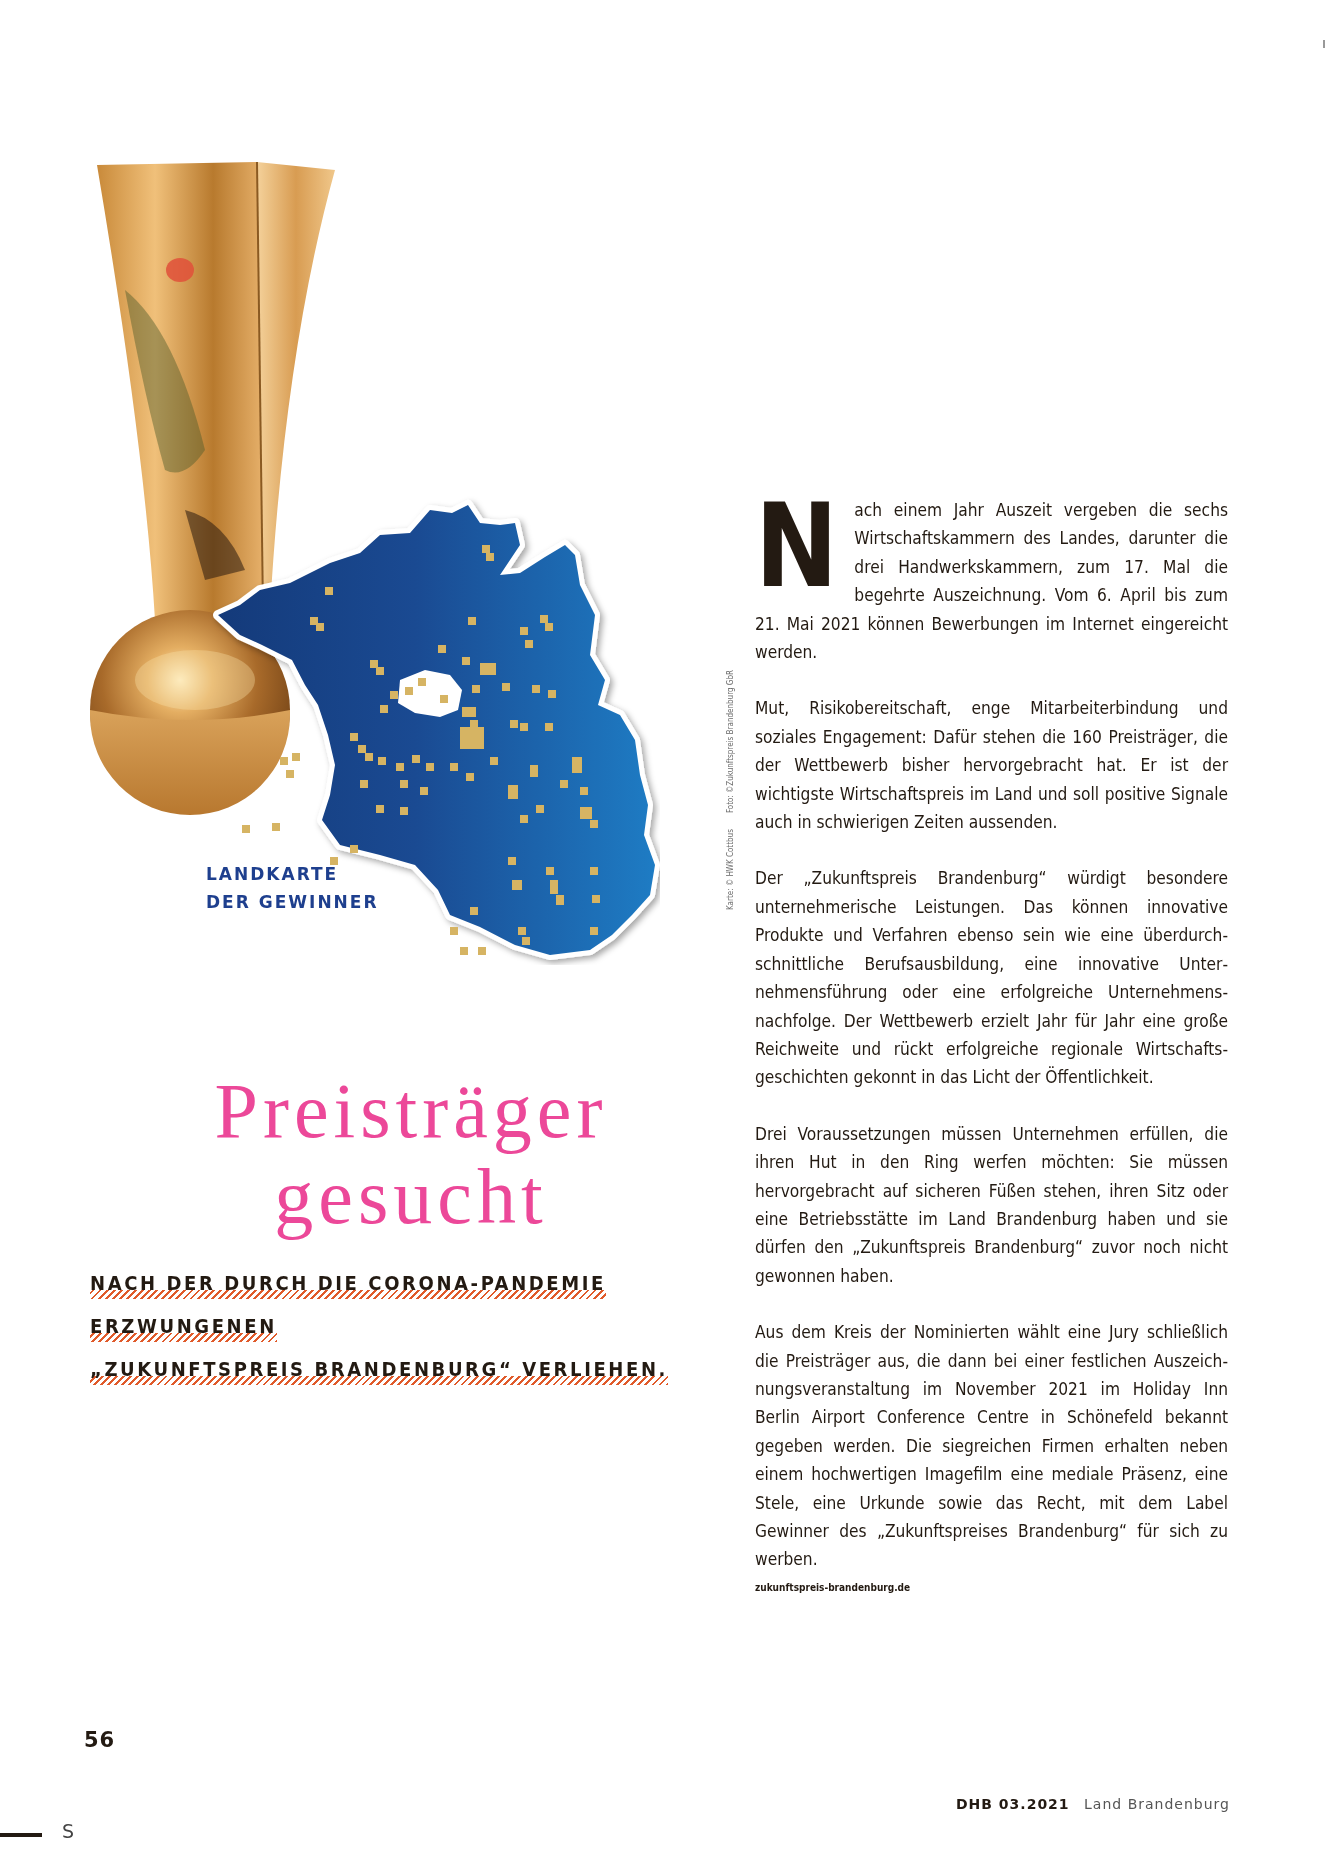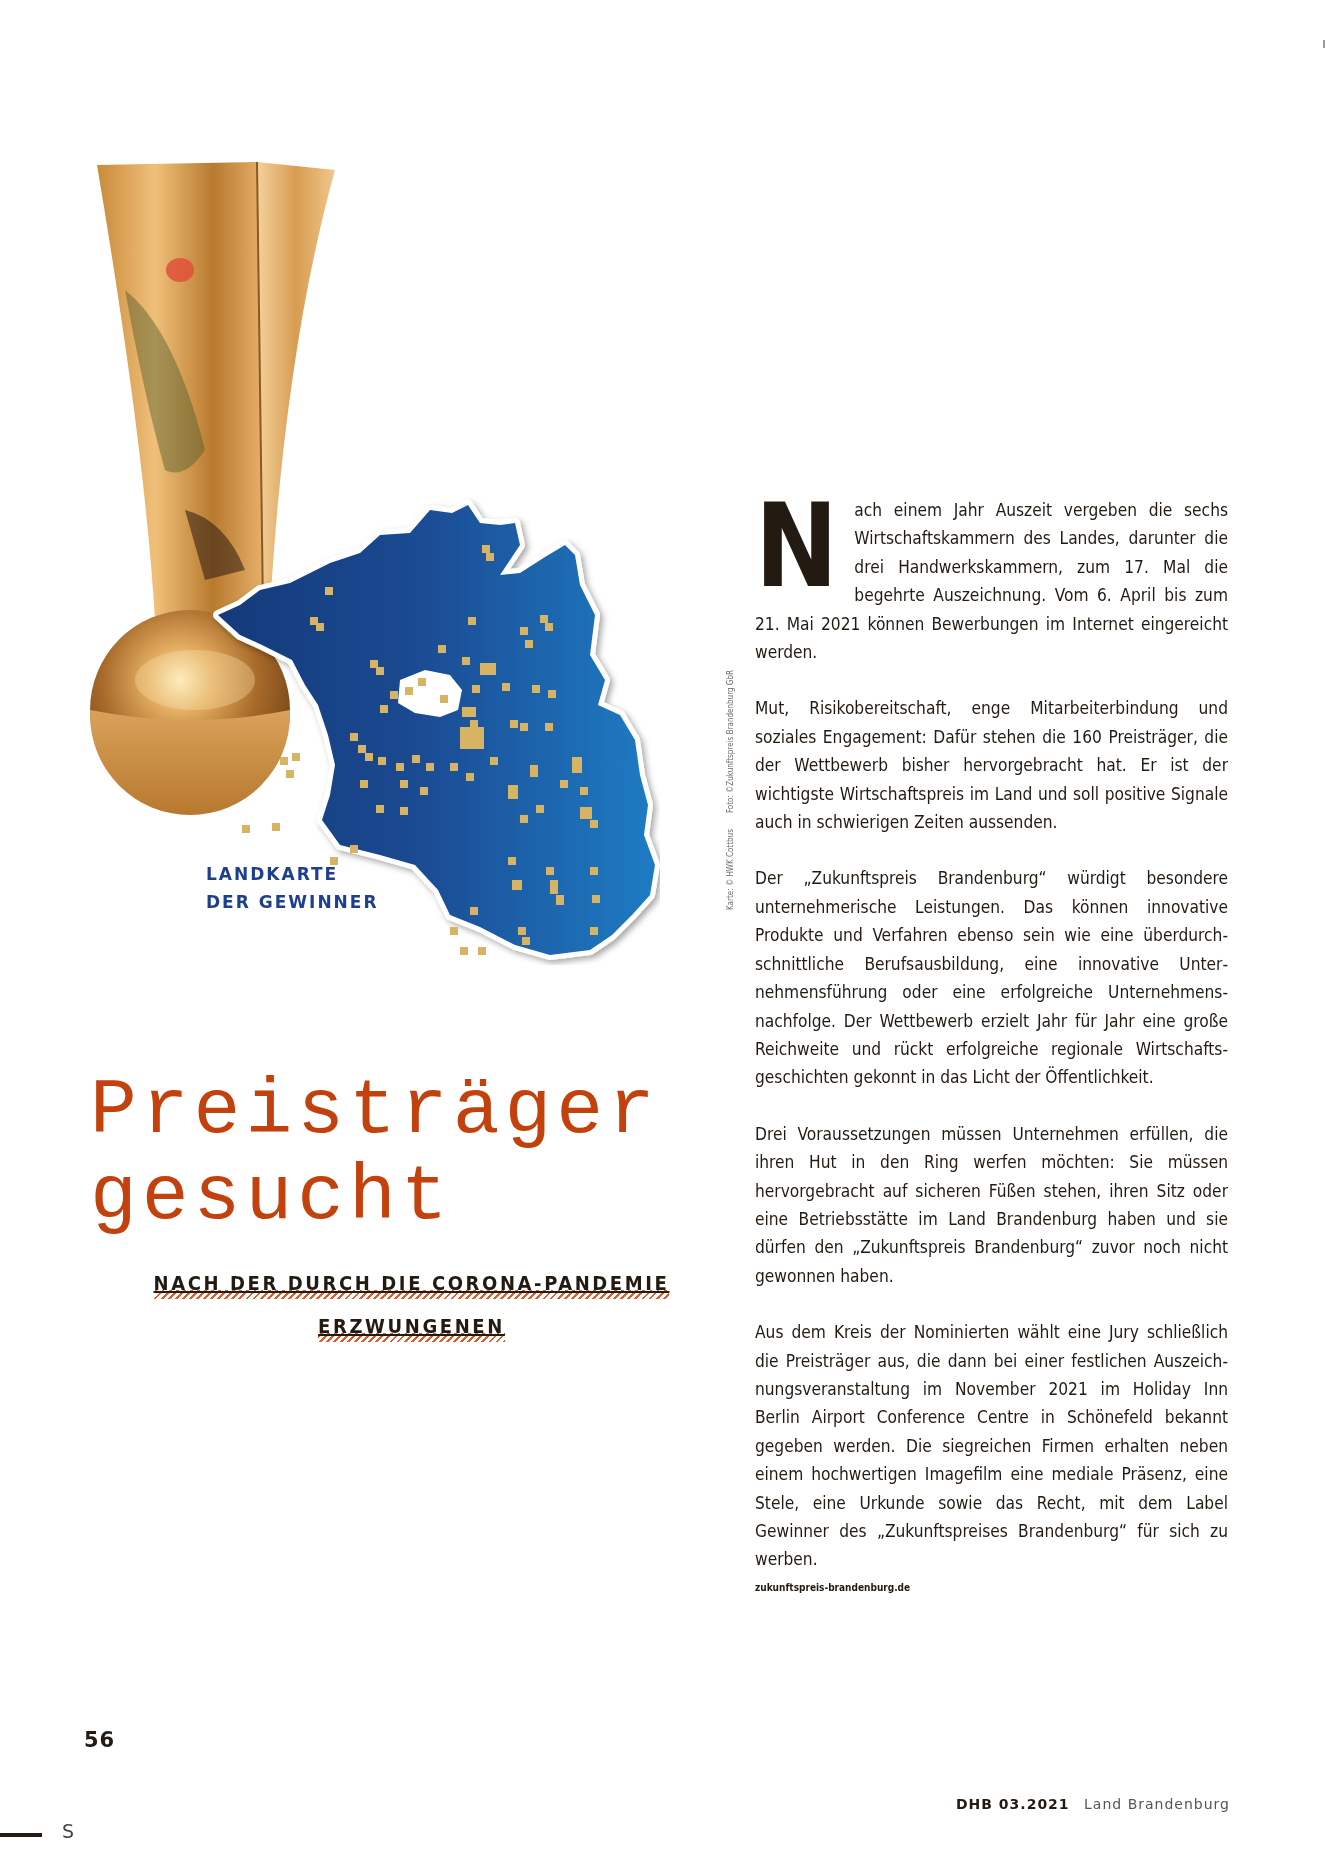--- a/index.html
+++ b/index.html
@@ -17,27 +17,27 @@
     font-family:"DejaVu Sans", sans-serif; font-weight:bold; font-size:17px;
     letter-spacing:2px; line-height:28px; }
 
   .credit { left:720px; top:665px; width:20px; height:250px; }
   .credit span { position:absolute; left:50%; top:50%; white-space:nowrap;
     transform: translate(-50%,-50%) rotate(-90deg); font-size:8px; color:#6a6a6a;
     font-family:"DejaVu Sans Condensed","DejaVu Sans", sans-serif; }
   .credit span b { font-weight:normal; margin-right:16px; }
 
   
-  .headline { left:90px; top:1068px; width:642px; text-align:left;
-    font-family:Liberation Mono, monospace; font-size:78px; line-height:86px;
-    color:#c2410c; letter-spacing:5px; font-weight:normal; }
+  .headline { left:90px; top:1068px; width:642px; text-align:center;
+    font-family:Liberation Serif, serif; font-size:78px; line-height:86px;
+    color:#ec4899; letter-spacing:5px; font-weight:normal; }
   .headline div { margin:0; }
 
   
-  .lead { left:90px; top:1262px; width:643px; text-align:center;text-decoration:underline; }
+  .lead { left:90px; top:1262px; width:643px; text-align:left; }
   .lead-line { display:block; font-family:"DejaVu Sans Condensed","DejaVu Sans", sans-serif;
     font-weight:bold; font-size:20px; letter-spacing:2.6px; line-height:43px; color:#231a12;
     text-transform:uppercase; }
   .lead-line span { padding-bottom:4px;
     background-image: repeating-linear-gradient(-45deg, #e05a2a 0 2px, transparent 2px 5px);
     background-repeat:no-repeat; background-position:0 100%; background-size:100% 9px; }
 
   
   .body-col { left:755px; top:496px; width:473px; font-size:17.2px; line-height:28.4px; color:#231a12;
     font-family:"DejaVu Sans Condensed","DejaVu Sans", sans-serif; text-align:justify; }
@@ -201,20 +201,21 @@
   <span><b>Karte: © HWK Cottbus</b><i style="font-style:normal">Foto: ©Zukunftspreis Brandenburg GbR</i></span>
 </div>
 
 <h1 class="abs headline" style="margin:0;">
   <div>Preisträger</div>
   <div>gesucht</div>
 </h1>
 
 <div class="abs lead">
   <span class="lead-line"><span>Nach der durch die Corona-Pandemie erzwungenen</span></span>
+  <span class="lead-line"><span>„Zukunftspreis Brandenburg“ verliehen.</span></span>
 </div>
 
 <div class="abs body-col">
   <p class="first"><span class="dropcap">N</span><span>ach einem Jahr Auszeit vergeben die sechs Wirtschaftskammern des Landes, darunter die drei Handwerkskammern, zum 17. Mal die begehrte Auszeichnung. Vom 6. April bis zum 21. Mai 2021 können Bewerbungen im Internet eingereicht werden.</span></p>
   <p>Mut, Risikobereitschaft, enge Mitarbeiterbindung und soziales Engagement: Dafür stehen die 160 Preisträger, die der Wettbewerb bisher hervorgebracht hat. Er ist der wichtigste Wirtschaftspreis im Land und soll positive Signale auch in schwierigen Zeiten aussenden.</p>
   <p>Der „Zukunftspreis Brandenburg“ würdigt besondere unternehmerische Leistungen. Das können innovative Produkte und Verfahren ebenso sein wie eine überdurch­schnittliche Berufsausbildung, eine innovative Unter­nehmensführung oder eine erfolgreiche Unternehmens­nachfolge. Der Wettbewerb erzielt Jahr für Jahr eine große Reichweite und rückt erfolgreiche regionale Wirtschafts­geschichten gekonnt in das Licht der Öffentlichkeit.</p>
   <p>Drei Voraussetzungen müssen Unternehmen erfüllen, die ihren Hut in den Ring werfen möchten: Sie müssen hervorgebracht auf sicheren Füßen stehen, ihren Sitz oder eine Betriebsstätte im Land Brandenburg haben und sie dürfen den „Zukunftspreis Brandenburg“ zuvor noch nicht gewonnen haben.</p>
   <p>Aus dem Kreis der Nominierten wählt eine Jury schließlich die Preisträger aus, die dann bei einer festlichen Auszeich­nungsveranstaltung im November 2021 im Holiday Inn Berlin Airport Conference Centre in Schönefeld bekannt gegeben werden. Die siegreichen Firmen erhalten neben einem hochwertigen Imagefilm eine mediale Präsenz, eine Stele, eine Urkunde sowie das Recht, mit dem Label Gewinner des „Zukunftspreises Brandenburg“ für sich zu werben.</p>
   <a class="url">zukunftspreis-brandenburg.de</a>
 </div>

